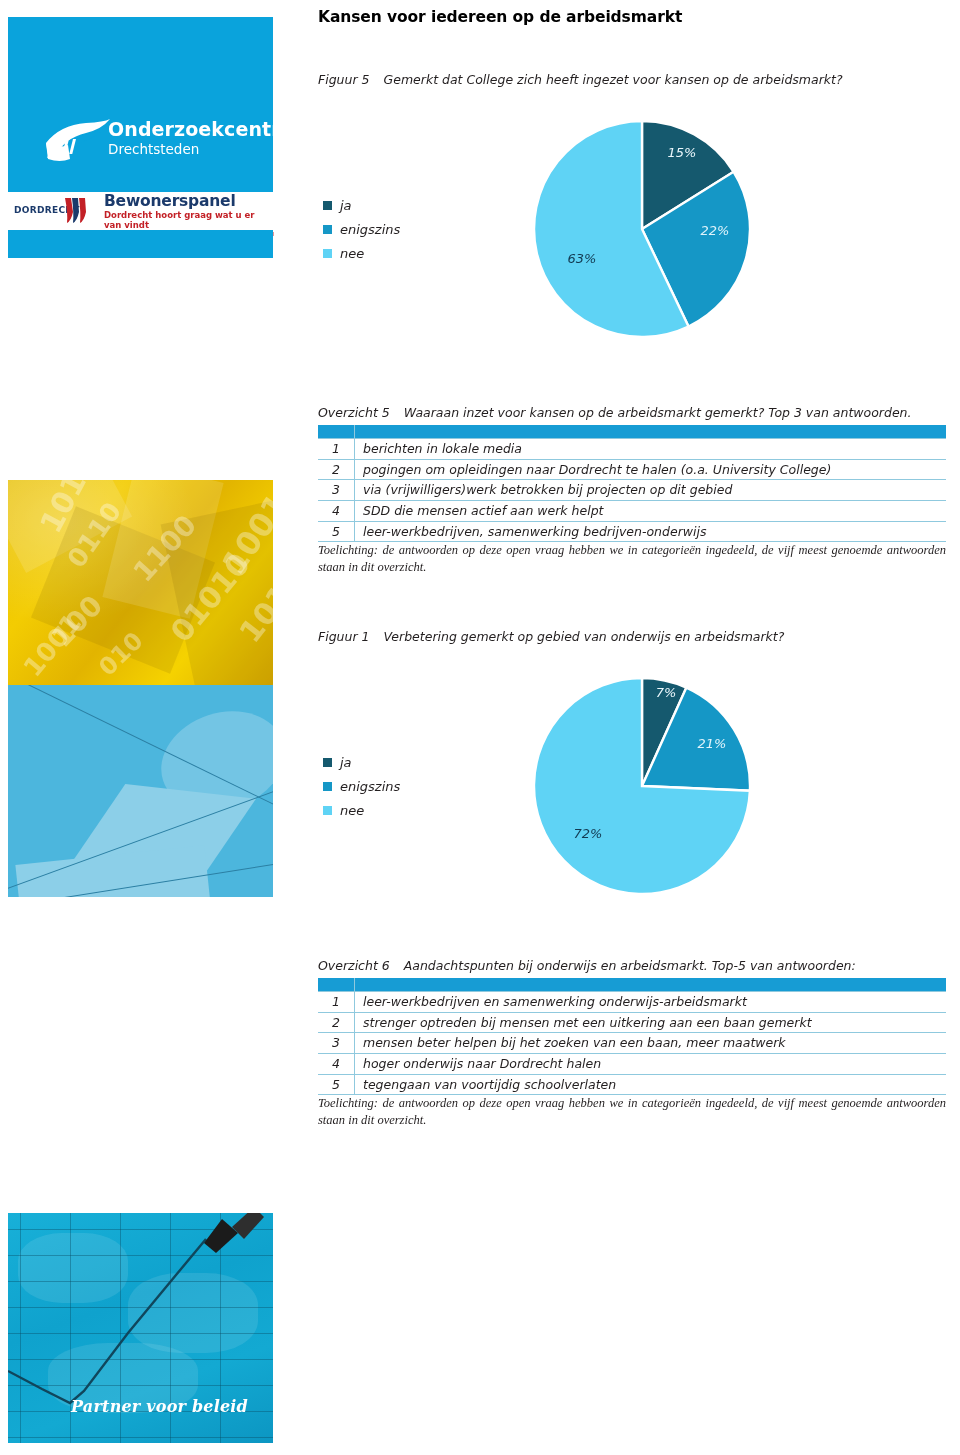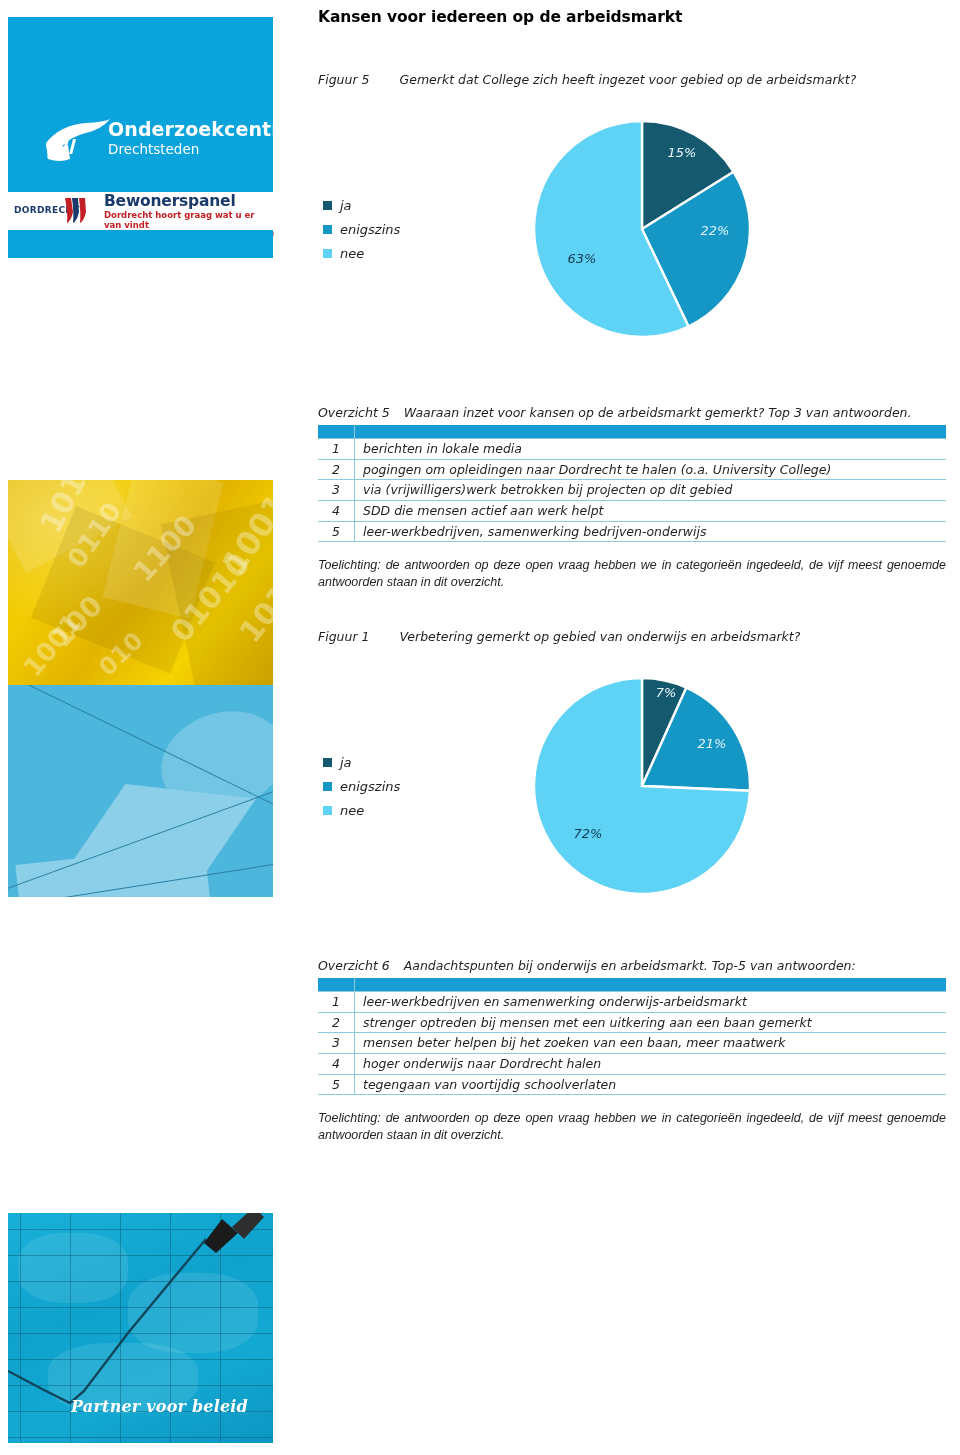--- a/index.html
+++ b/index.html
@@ -196,21 +196,21 @@
     font-weight: bold;
     color: #000000;
     letter-spacing: -0.1px;
   }
   .fig-caption {
     font-family: "DejaVu Sans", sans-serif;
     font-style: italic;
     font-size: 12.5px;
     color: #231f20;
   }
-  .fig-caption .lbl { margin-right: 30px; }
+  .fig-caption .lbl { margin-right: 14px; }
 
   #fig5-caption { position: absolute; left: 0; top: 72px; }
   #fig6-caption { position: absolute; left: 0; top: 629px; }
 
   
   .chartbox {
     position: absolute;
     width: 628px; height: 232px;
   }
   #chart5 { left: 0; top: 115px; }
@@ -281,27 +281,27 @@
     border-bottom: 1px solid #8fc9de;
     line-height: 1.25;
   }
   table.ovz td.num {
     width: 36px;
     text-align: center;
     padding-left: 0;
     border-right: 1px solid #8fc9de;
   }
   .toelichting {
-    font-family: Liberation Sans, sans-serif;
+    font-family: Liberation Serif, serif;
     font-style: italic;
     font-size: 12.5px;
     color: #231f20;
     line-height: 1.35;
     text-align: justify;
-    margin-top: 15px;
+    margin-top: 0;
     width: 628px;
   }
 </style>
 </head>
 <body>
 
 <div class="sidebar">
 
   <div class="logo-block">
     <svg class="logo-mark" viewBox="0 0 70 50">
@@ -387,21 +387,21 @@
     </svg>
     <div class="map-caption">Partner voor beleid</div>
   </div>
 </div>
 
 <div class="content">
 
   <div class="page-title">Kansen voor iedereen op de arbeidsmarkt</div>
 
   <div class="fig-caption" id="fig5-caption">
-    <span class="lbl">Figuur 5</span><span>Gemerkt dat College zich heeft ingezet voor gebied op de arbeidsmarkt?</span>
+    <span class="lbl">Figuur 5</span><span>Gemerkt dat College zich heeft ingezet voor kansen op de arbeidsmarkt?</span>
   </div>
 
   <div class="chartbox" id="chart5">
     <div class="legend">
       <div class="legend-row">
         <span class="legend-swatch" style="background:#15596e"></span>
         <span class="legend-label">ja</span>
       </div>
       <div class="legend-row">
         <span class="legend-swatch" style="background:#1597c6"></span>

